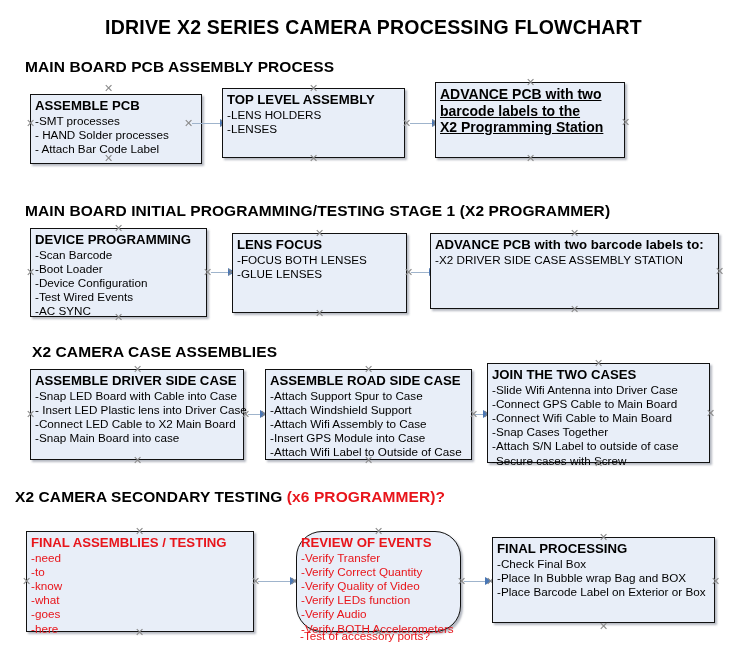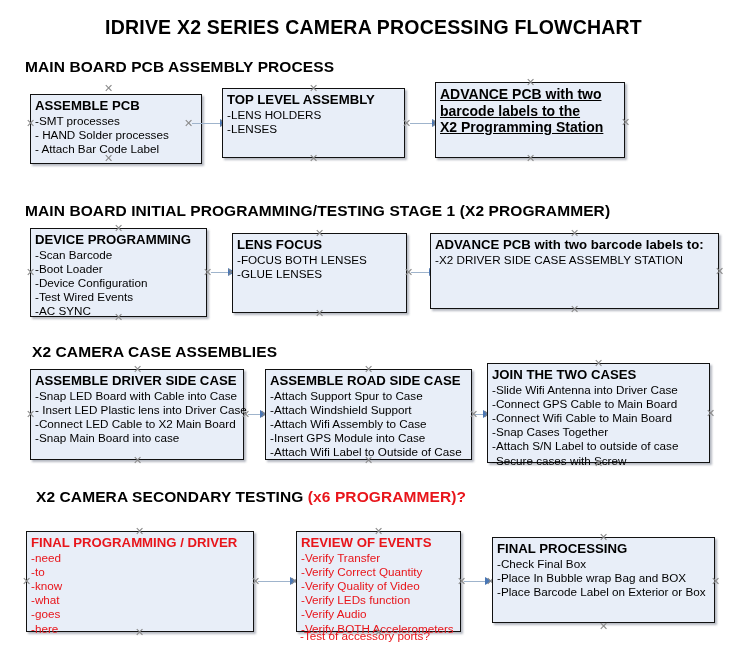--- a/index.html
+++ b/index.html
@@ -231,43 +231,43 @@
     <div class="node-line">-Connect GPS Cable to Main Board</div>
     <div class="node-line">-Connect Wifi Cable to Main Board</div>
     <div class="node-line">-Snap Cases Together</div>
     <div class="node-line">-Attach S/N Label to outside of case</div>
     <div class="node-line">-Secure cases with Screw</div>
   </div>
   <div class="abs handle" style="left:594px; top:358px;">✕</div>
   <div class="abs handle" style="left:594px; top:458px;">✕</div>
   <div class="abs handle" style="left:706px; top:408px;">✕</div>
 
-  <div class="abs section-heading" style="left:36px; top:488px;">
+  <div class="abs section-heading" style="left:15px; top:488px;">
     <span>X2 CAMERA SECONDARY TESTING </span><span class="accent">(x6 PROGRAMMER)?</span>
   </div>
 
   <div class="abs node red" style="left:26px; top:531px; width:228px; height:101px;">
-    <div class="node-title">FINAL PROGRAMMING / DRIVER</div>
+    <div class="node-title">FINAL ASSEMBLIES / TESTING</div>
     <div class="node-line">-need</div>
     <div class="node-line">-to</div>
     <div class="node-line">-know</div>
     <div class="node-line">-what</div>
     <div class="node-line">-goes</div>
     <div class="node-line">-here</div>
   </div>
   <div class="abs handle" style="left:135px; top:526px;">✕</div>
   <div class="abs handle" style="left:135px; top:627px;">✕</div>
   <div class="abs handle" style="left:22px; top:576px;">✕</div>
 
   <div class="abs conn-line" style="left:258px; top:581px; width:38px;"></div>
   <div class="abs conn-head" style="left:290px; top:577px;"></div>
   <div class="abs handle" style="left:251px; top:576px;">✕</div>
   <div class="abs handle" style="left:290px; top:576px;">✕</div>
 
-  <div class="abs node red" style="left:296px; top:531px; width:165px; height:101px;">
+  <div class="abs node red" style="left:296px; top:531px; width:165px; height:101px;border-radius:26px;">
     <div class="node-title">REVIEW OF EVENTS</div>
     <div class="node-line">-Verify Transfer</div>
     <div class="node-line">-Verify Correct Quantity</div>
     <div class="node-line">-Verify Quality of Video</div>
     <div class="node-line">-Verify LEDs function</div>
     <div class="node-line">-Verify Audio</div>
     <div class="node-line">-Verify BOTH Accelerometers</div>
   </div>
   <div class="abs overflow-line" style="left:300px; top:629px;">-Test of accessory ports?</div>
   <div class="abs handle" style="left:374px; top:526px;">✕</div>

